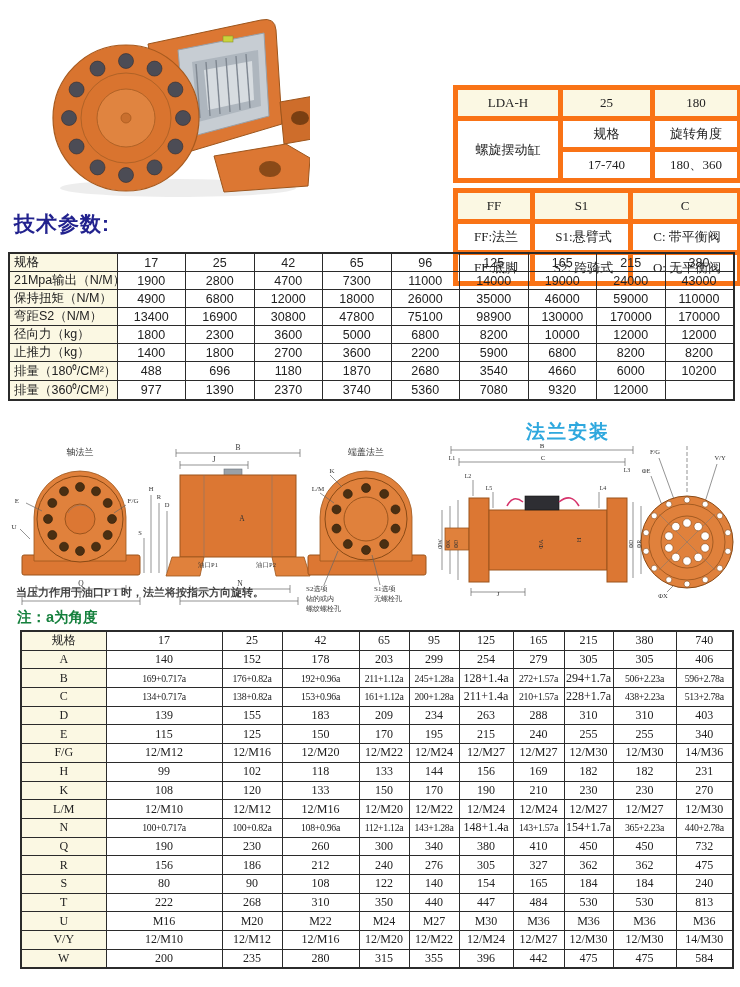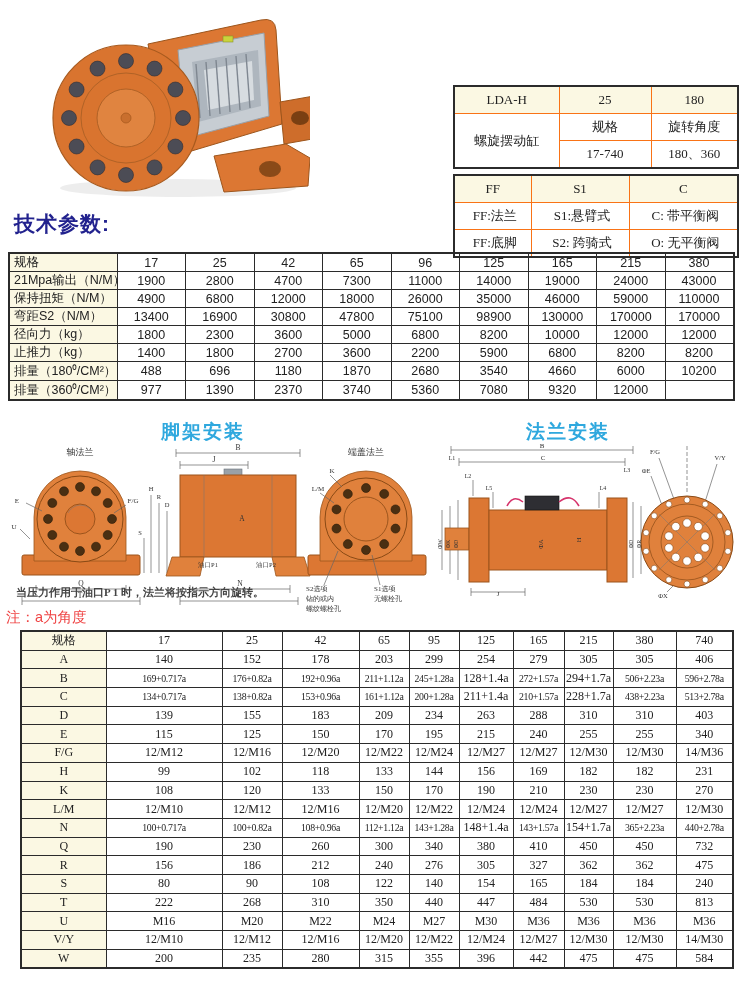--- a/index.html
+++ b/index.html
@@ -11,21 +11,21 @@
               font-weight:bold;font-size:21px;color:#22228E;letter-spacing:1px;text-align:center;}
   .blue-title{position:absolute;top:419px;font-family:"Liberation Sans",sans-serif;
               font-weight:bold;font-size:19px;color:#2FA8DE;letter-spacing:2px;}
   #foot-title{left:133px;width:140px;text-align:center;}
   #flange-title{left:498px;width:140px;text-align:center;}
 
   
   #model-box{position:absolute;left:453px;top:85px;width:284px;}
   #model-box table{border-collapse:collapse;table-layout:fixed;width:284px;
                    font-size:13px;font-family:"Liberation Serif",serif;}
-  #model-box td{border:1px solid #f97316;text-align:center;padding:2px 2px;height:22px;}
+  #model-box td{border:5px solid #f97316;text-align:center;padding:2px 2px;height:22px;}
   #model-box table{border:2px solid #2b2b2b;}
   #model-box .yl{background:#FBF8E3;}
   #model-box .lft{text-align:center;padding-left:6px;}
   #model-box .gap{height:5px;}
 
   
   #tech-table{position:absolute;left:8px;top:252px;}
   #tech-table table{border-collapse:collapse;table-layout:fixed;width:725px;border:2px solid #2b2b2b;
         font-family:"Liberation Sans",sans-serif;font-size:12.5px;}
   #tech-table td{border:1px solid #2b2b2b;height:15.8px;text-align:center;padding:0 2px;
@@ -37,22 +37,22 @@
   #dim-table table{border-collapse:collapse;table-layout:fixed;width:712px;border:2px solid #2b2b2b;
         font-family:"Liberation Serif",serif;font-size:12px;}
   #dim-table td{border:1px solid #2b2b2b;height:17.7px;text-align:center;padding:0 1px;
         white-space:nowrap;overflow:hidden;}
   #dim-table td.lab{background:#FBF8E3;}
   #dim-table td.tight{font-size:9.8px;letter-spacing:-0.3px;}
 
   
   #pressure-note{position:absolute;left:16px;top:585px;font-family:Liberation Serif, serif;
         font-size:11px;font-weight:bold;color:#444;}
-  #angle-note{position:absolute;left:6px;top:608px;font-family:"Liberation Sans",sans-serif;
-        font-size:14.5px;font-weight:normal;color:#ef4444;}
+  #angle-note{position:absolute;left:17px;top:608px;font-family:"Liberation Sans",sans-serif;
+        font-size:14.5px;font-weight:bold;color:#15803d;}
 
   
   .diag{position:absolute;}
   #product-svg{left:18px;top:6px;}
   #foot-svg{left:8px;top:443px;}
   #flange-svg{left:437px;top:440px;}
   svg text{font-family:"Liberation Serif",serif;fill:#333;}
   .dimline{stroke:#666;stroke-width:0.7;fill:none;}
   .thin{stroke:#777;stroke-width:0.5;fill:none;}
   .orange{fill:#DC7733;stroke:#9C551C;stroke-width:1;}
@@ -100,21 +100,20 @@
         <circle cx="58.6" cy="140.5" r="7.5" fill="#4C4C55" stroke="#2E2E36" stroke-width="0.6"></circle>
         <circle cx="51.0" cy="112.0" r="7.5" fill="#4C4C55" stroke="#2E2E36" stroke-width="0.6"></circle>
         <circle cx="58.6" cy="83.5" r="7.5" fill="#4C4C55" stroke="#2E2E36" stroke-width="0.6"></circle>
         <circle cx="79.5" cy="62.6" r="7.5" fill="#4C4C55" stroke="#2E2E36" stroke-width="0.6"></circle>
       </g>
     <circle cx="108" cy="112" r="29" fill="#E08440" stroke="#B06226" stroke-width="1"></circle>
     <circle cx="108" cy="112" r="5" fill="#C96F2E" stroke="#A85A1E" stroke-width="0.8"></circle>
   </svg>
 
   <div class="tech-title">技术参数:</div>
-  <div id="foot-title" class="blue-title">脚架安装</div>
   <div id="flange-title" class="blue-title">法兰安装</div>
 
   <div id="model-box">
     <table>
       <colgroup>
           <col style="width:105px">
           <col style="width:92px">
           <col style="width:87px">
         </colgroup>
       <tbody>

